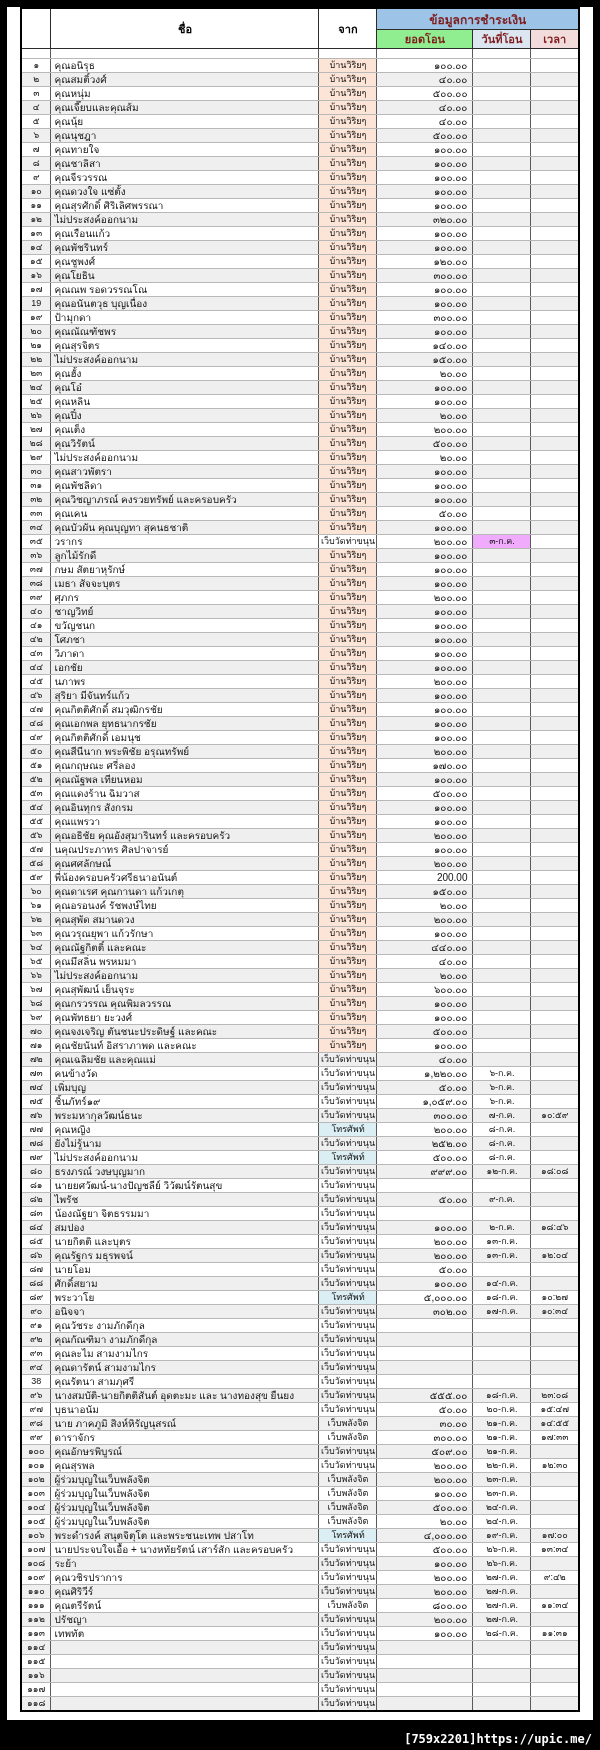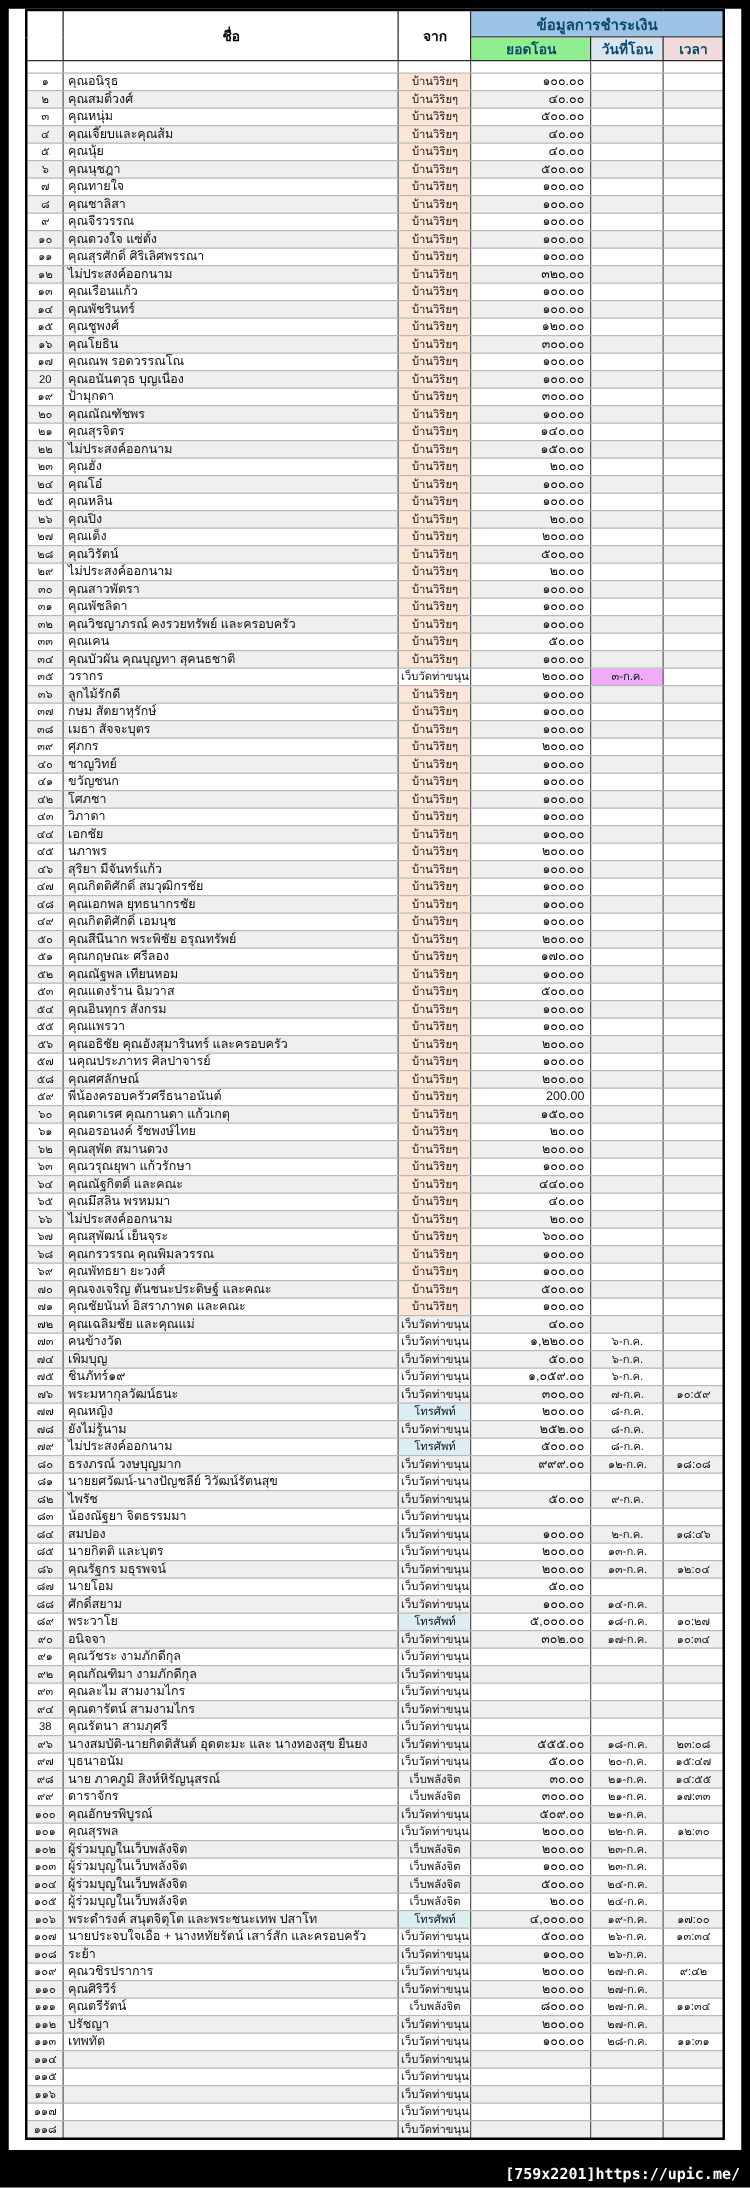--- a/index.html
+++ b/index.html
@@ -14,21 +14,21 @@
   .page-title{
     margin:13px 0 9px;text-align:center;font-size:17px;font-weight:bold;color:#000;
     letter-spacing:0.5px;
   }
   table.donations{
     border-collapse:collapse;margin:0 auto;width:558px;table-layout:fixed;
     border:2px solid #000;font-size:10px;color:#111;
   }
   th{
     font-weight:bold;border:1px solid #2b2b2b;padding:0;text-align:center;
-    color:#0c4a6e;overflow:hidden;white-space:nowrap;
+    color:#7f1d1d;overflow:hidden;white-space:nowrap;
   }
   .th-no,.th-name,.th-from{background:#fff;color:#000;font-size:11px;}
   .th-no{font-size:12px;padding-left:28px;}
   .th-group{height:20px;font-size:12px;}
   .th-sub{height:16px;font-size:11px;}
   td{
     height:13px;padding:0 3px;border-left:1px solid #5a5a5a;border-right:1px solid #5a5a5a;
     border-top:1px solid #b8b8b8;border-bottom:1px solid #b8b8b8;
     overflow:hidden;white-space:nowrap;line-height:13px;
   }
@@ -210,21 +210,21 @@
         </tr>
         <tr>
           <td class="c-no">๑๗</td>
           <td class="c-name">คุณณพ รอดวรรณโณ</td>
           <td class="c-from" style="background: rgb(252, 228, 214);">บ้านวิริยๆ</td>
           <td class="c-amount">๑๐๐.๐๐</td>
           <td class="c-date"></td>
           <td class="c-time"></td>
         </tr>
         <tr class="stripe">
-          <td class="c-no">20</td>
+          <td class="c-no">19</td>
           <td class="c-name">คุณอนันตวุธ บุญเนื่อง</td>
           <td class="c-from" style="background: rgb(252, 228, 214);">บ้านวิริยๆ</td>
           <td class="c-amount">๑๐๐.๐๐</td>
           <td class="c-date"></td>
           <td class="c-time"></td>
         </tr>
         <tr>
           <td class="c-no">๑๙</td>
           <td class="c-name">ป้ามุกดา</td>
           <td class="c-from" style="background: rgb(252, 228, 214);">บ้านวิริยๆ</td>

